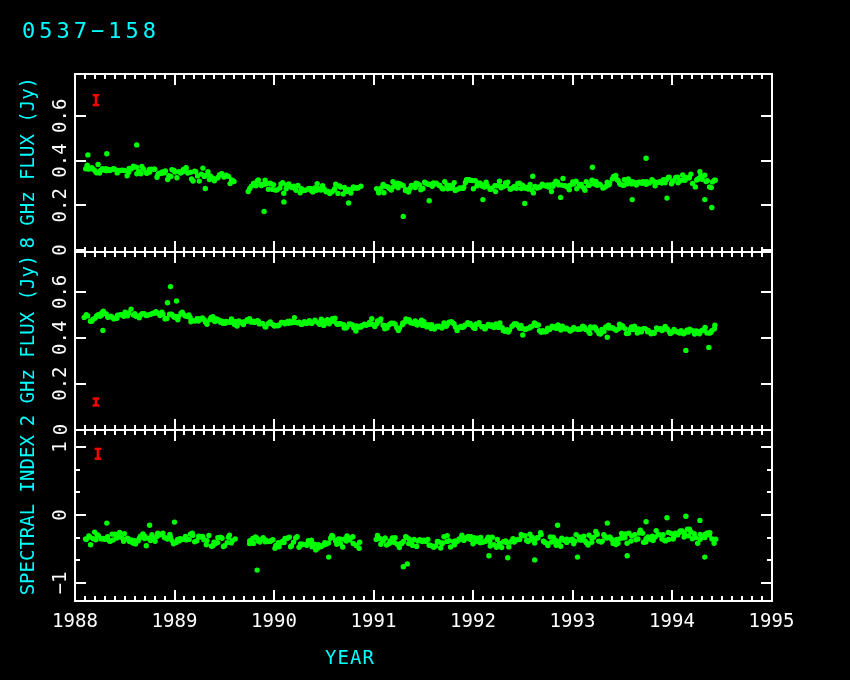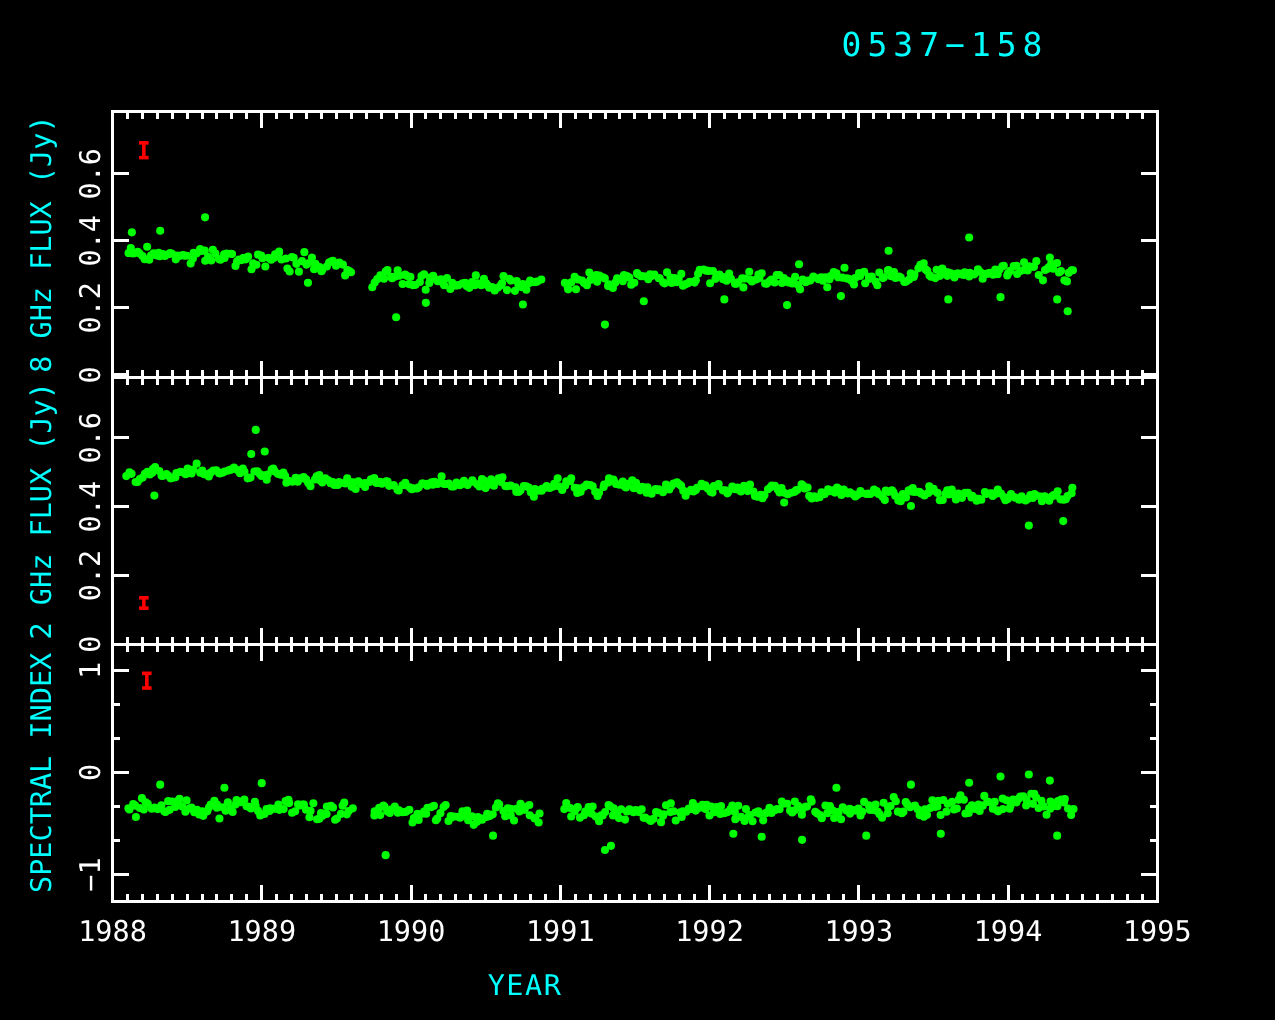--- a/index.html
+++ b/index.html
@@ -1,20 +1,20 @@
 <!DOCTYPE html>
 <html><head>
 <meta charset="utf-8">
 <style>
   html,body{margin:0;padding:0;background:#000;}
   #fig{position:relative;width:850px;height:680px;background:#000;overflow:hidden;
        font-family:"DejaVu Sans Mono","Liberation Mono",monospace;}
   #plot{position:absolute;left:0;top:0;}
-  .title{position:absolute;top:18px;left:0;width:679px;text-align:right;
-         color:#00ffff;font-size:22px;letter-spacing:4px;text-indent:22px;padding-left:20px;}
+  .title{position:absolute;top:18px;left:0;width:679px;text-align:left;
+         color:#00ffff;font-size:22px;letter-spacing:4px;text-indent:22px;}
   .xlab{position:absolute;top:646px;left:0;width:700px;text-align:center;
         color:#00ffff;font-size:19px;letter-spacing:1px;}
   svg text{font-family:"DejaVu Sans Mono","Liberation Mono",monospace;}
 </style>
 </head>
 <body>
 
 <div id="fig" style="background: rgb(0, 0, 0);">
   <div class="title" style="color: rgb(0, 255, 255);">0537−158</div>
   <svg id="plot" width="850" height="680">

